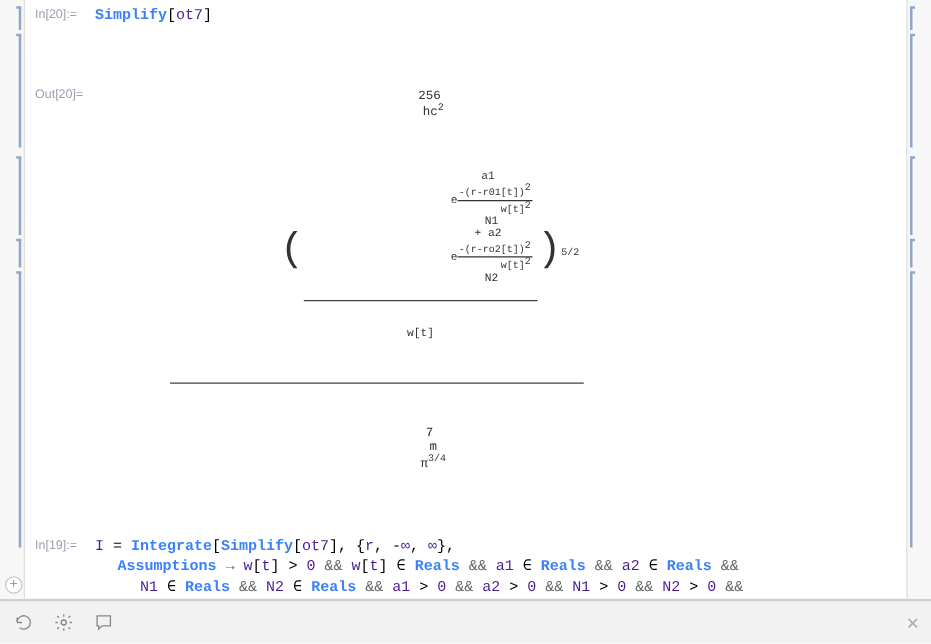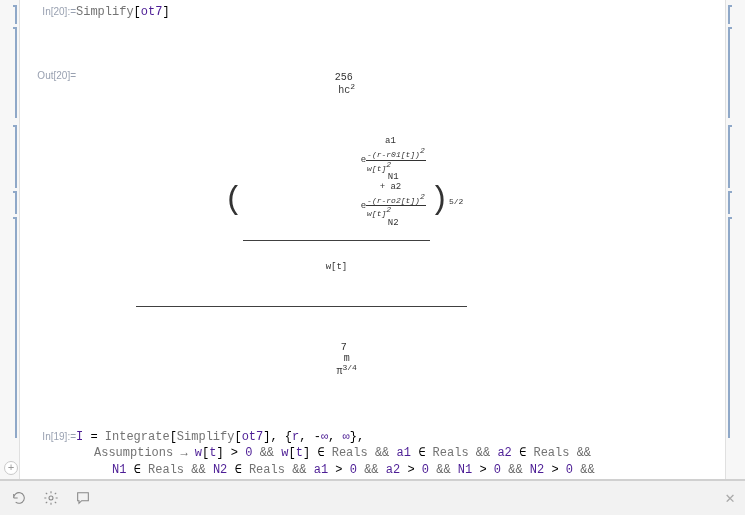--- a/index.html
+++ b/index.html
@@ -43,27 +43,26 @@
     overflow: hidden;
     font-family: "Courier New", monospace;
   }
   .cell { margin-bottom: 8px; }
   .cell-row { display: flex; align-items: flex-start; }
   .label {
     color: #99a1b1;
     font-family: Arial, sans-serif;
     font-size: 10px;
     width: 48px;
-    text-align: right;
     padding-right: 0;
     padding-top: 2px;
     flex-shrink: 0;
   }
   .content { flex: 1; line-height: 1.35; }
-  .kw { color: #737373; font-weight: normal; }
+  .kw { color: #3b82f6; font-weight: bold; }
   .sym { color: #4c1d95; }
   .lit { color: #000; }
   .op { color: #666; }
   .math-block {
     font-family: "Courier New", monospace;
     font-size: 10px;
     line-height: 1.1;
     white-space: pre;
     color: #333;
   }
@@ -72,21 +71,21 @@
     vertical-align: middle;
     text-align: center;
   }
   .frac .num { display: block; border-bottom: 1px solid #404040; padding: 0 4px 2px; }
   .frac .den { display: block; padding: 2px 4px 0; }
   .paren-big { display: inline-block; vertical-align: middle; font-size: 32px; font-weight: normal; line-height: 46px; }
   .paren-wrap { display: inline-flex; align-items: center; }
   .inner-frac { font-size: 9px; }
   .sup { font-size: 8px; vertical-align: super; }
   .exp-frac {
-    display: inline-block; vertical-align: middle; text-align: left; font-size: 8px; font-style: italic;
+    display: inline-block; vertical-align: middle; text-align: right; font-size: 8px;
   }
   .exp-frac .enum { display: block; border-bottom: 1px solid #333; padding: 0 1px; }
   .exp-frac .eden { display: block; padding: 0 1px; }
   .toolbar {
     position: absolute;
     left: 0; right: 0; bottom: 0;
     height: 35px;
     background: #f2f2f2;
     border-top: 1px solid #d0d0d0;
     display: flex;

